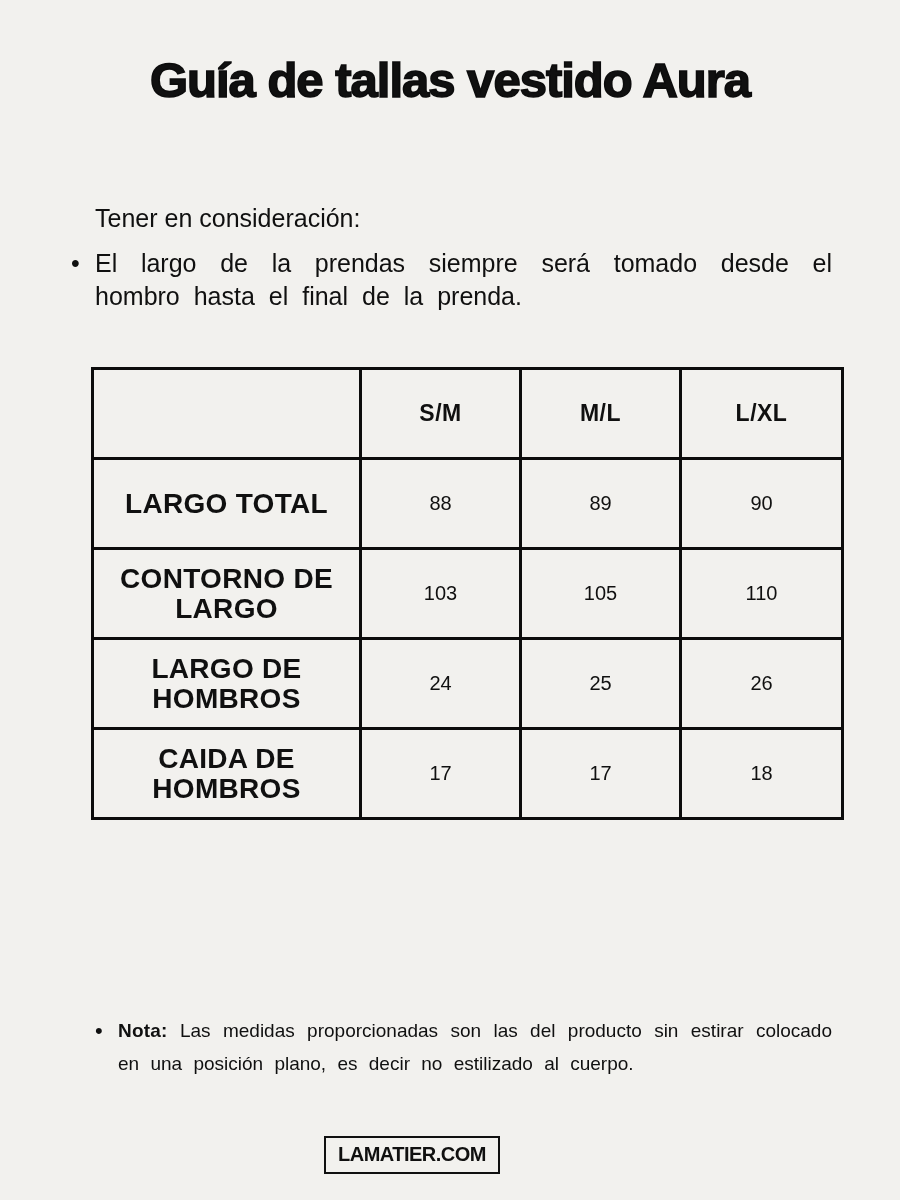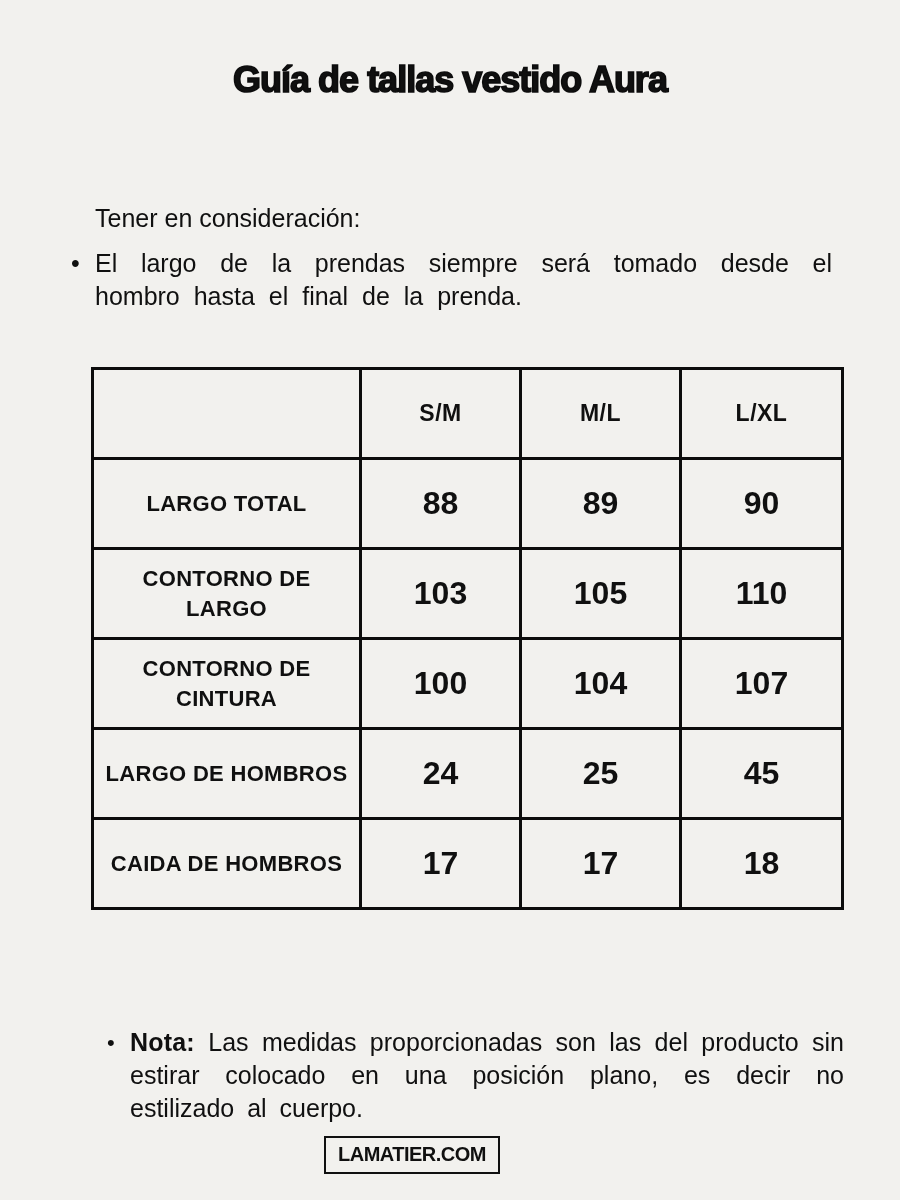--- a/index.html
+++ b/index.html
@@ -17,21 +17,21 @@
   }
 
   
   .title {
     position: absolute;
     top: 52px;
     left: 0;
     width: 900px;
     margin: 0;
     text-align: center;
-    font-size: 36px;
+    font-size: 49px;
     line-height: 56px;
     font-weight: bold;
     letter-spacing: -1px;
     -webkit-text-stroke: 1.6px #0c0c0c;
   }
 
   
   .considerations {
     position: absolute;
     top: 202px;
@@ -78,40 +78,40 @@
     padding: 2px 10px;
   }
   .size-table thead tr { height: 90px; }
   .size-table tbody tr { height: 90px; }
   .size-table th {
     font-size: 23px;
     font-weight: bold;
     letter-spacing: 0.5px;
   }
   .size-table td.row-label {
-    font-size: 22px;
+    font-size: 28px;
     font-weight: bold;
     line-height: 30px;
     letter-spacing: 0.3px;
   }
   .size-table td.cell-value {
-    font-size: 32px;
-    font-weight: bold;
+    font-size: 20px;
+    font-weight: normal;
   }
 
   
   .note {
     position: absolute;
     top: 1014px;
     left: 95px;
     width: 737px;
-    font-size: 25px;
+    font-size: 19px;
     line-height: 33px;
     list-style: none;
-    margin: 12px;
+    margin: 0;
     padding: 0;
   }
   .note li {
     position: relative;
     padding-left: 23px;
     text-align: justify;
     word-spacing: 6px;
   }
   .note li::before {
     content: "\2022";
@@ -180,30 +180,24 @@
       <td class="cell-value">89</td>
       <td class="cell-value">90</td>
     </tr>
     <tr>
       <td class="row-label">CONTORNO DE LARGO</td>
       <td class="cell-value">103</td>
       <td class="cell-value">105</td>
       <td class="cell-value">110</td>
     </tr>
     <tr>
-      <td class="row-label">CONTORNO DE CINTURA</td>
-      <td class="cell-value">100</td>
-      <td class="cell-value">104</td>
-      <td class="cell-value">107</td>
-    </tr>
-    <tr>
       <td class="row-label">LARGO DE HOMBROS</td>
       <td class="cell-value">24</td>
       <td class="cell-value">25</td>
-      <td class="cell-value">45</td>
+      <td class="cell-value">26</td>
     </tr>
     <tr>
       <td class="row-label">CAIDA DE HOMBROS</td>
       <td class="cell-value">17</td>
       <td class="cell-value">17</td>
       <td class="cell-value">18</td>
     </tr>
   </tbody>
 </table>
 

